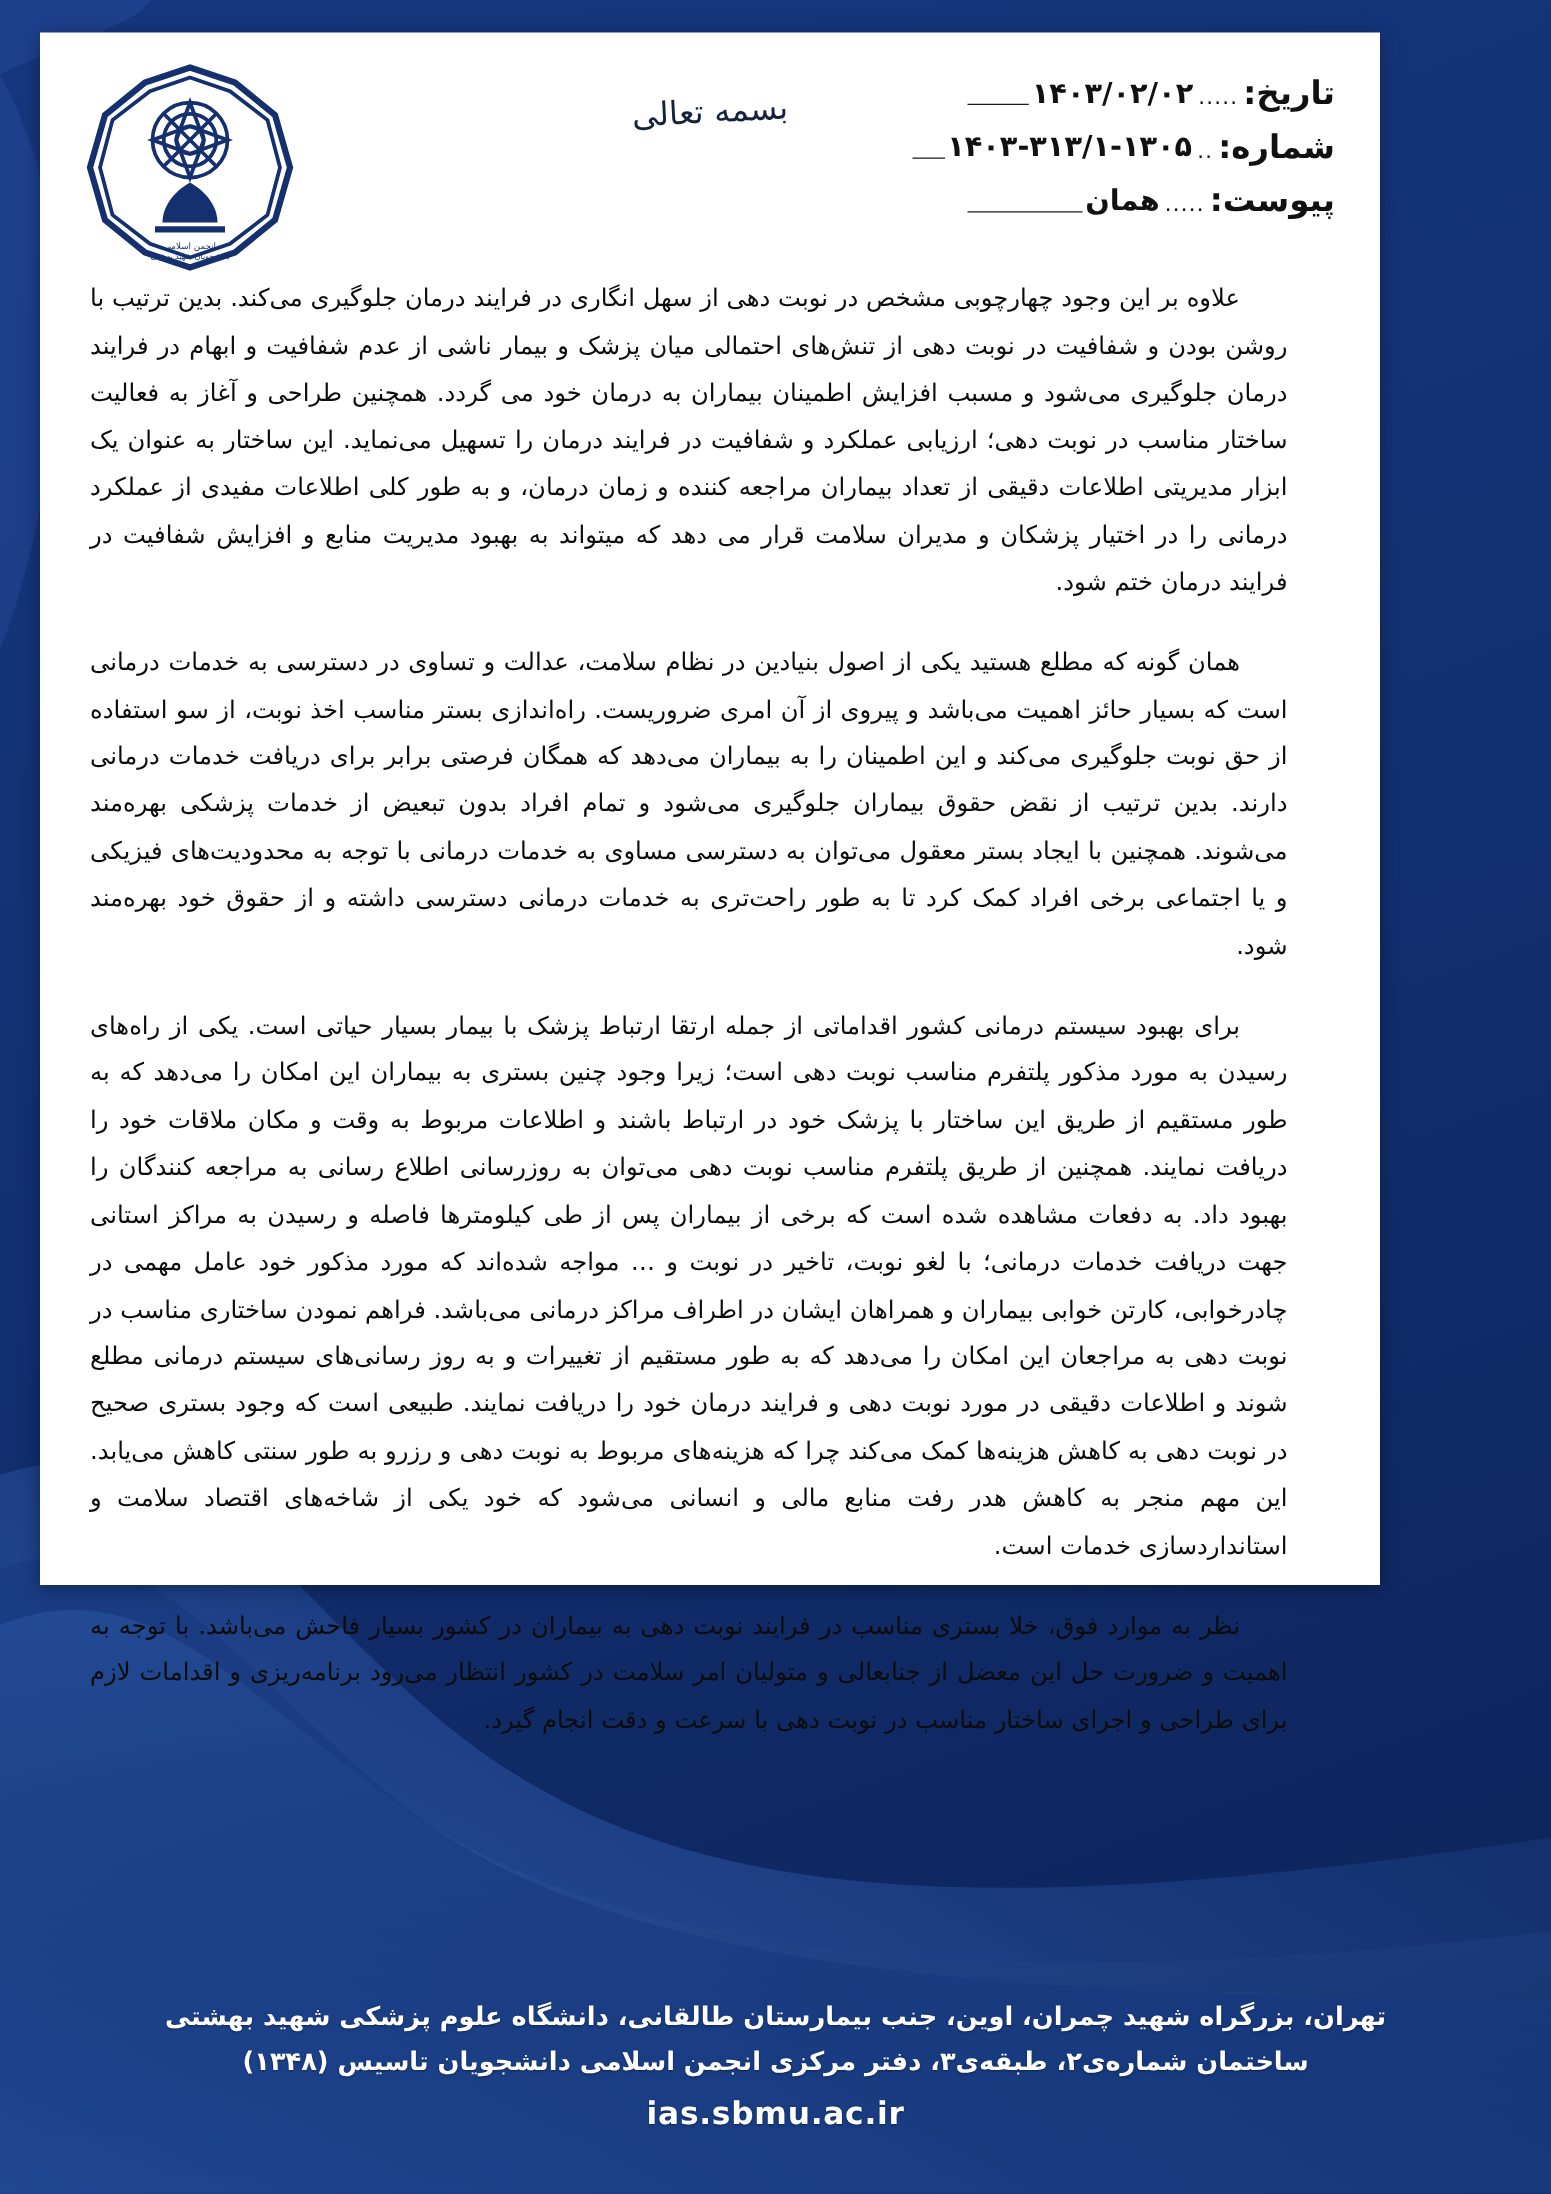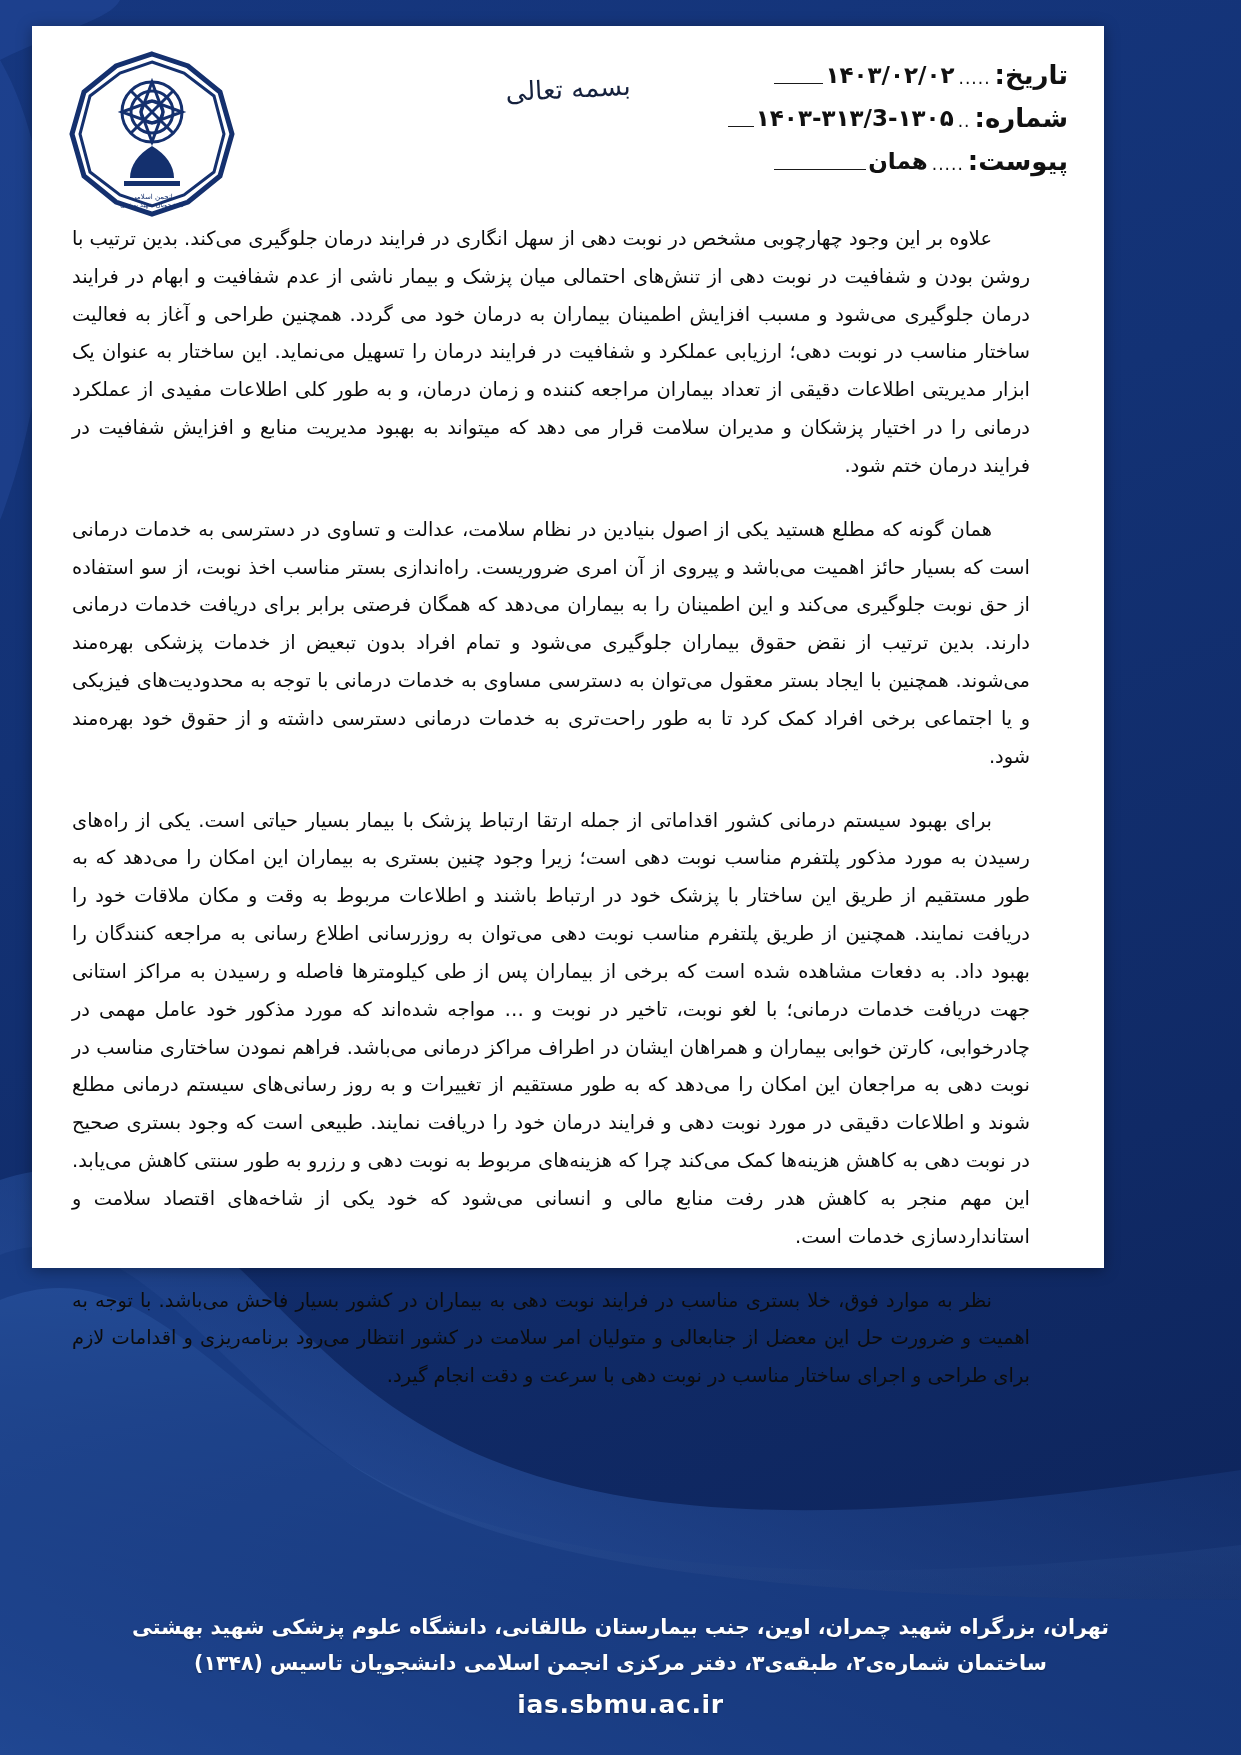--- a/index.html
+++ b/index.html
@@ -123,21 +123,21 @@
     color: #0c0c0c;
     font-family: "DejaVu Sans", sans-serif;
     text-indent: 38px;
   }
 
   
   .footer {
     position: absolute;
     left: 0;
     right: 0;
-    bottom: 36px;
+    bottom: 50px;
     text-align: center;
     color: #ffffff;
     direction: rtl;
   }
   .footer-line {
     font-size: 20.5px;
     font-weight: 700;
     line-height: 1.75;
     letter-spacing: 0.2px;
     text-shadow: 0 1px 2px rgba(0,0,0,0.4);
@@ -186,21 +186,21 @@
     <div class="meta-block">
       <div class="meta-row">
         <span class="meta-label">تاریخ:</span>
         <span class="meta-dots">.....</span>
         <span class="meta-value">۱۴۰۳/۰۲/۰۲</span>
         <span class="meta-rule"></span>
       </div>
       <div class="meta-row">
         <span class="meta-label">شماره:</span>
         <span class="meta-dots">..</span>
-        <span class="meta-value">۱۴۰۳-۳۱۳/3-۱۳۰۵</span>
+        <span class="meta-value">۱۴۰۳-۳۱۳/۱-۱۳۰۵</span>
         <span class="meta-rule"></span>
       </div>
       <div class="meta-row">
         <span class="meta-label">پیوست:</span>
         <span class="meta-dots">.....</span>
         <span class="meta-value">همان</span>
         <span class="meta-rule"></span>
       </div>
     </div>
 

